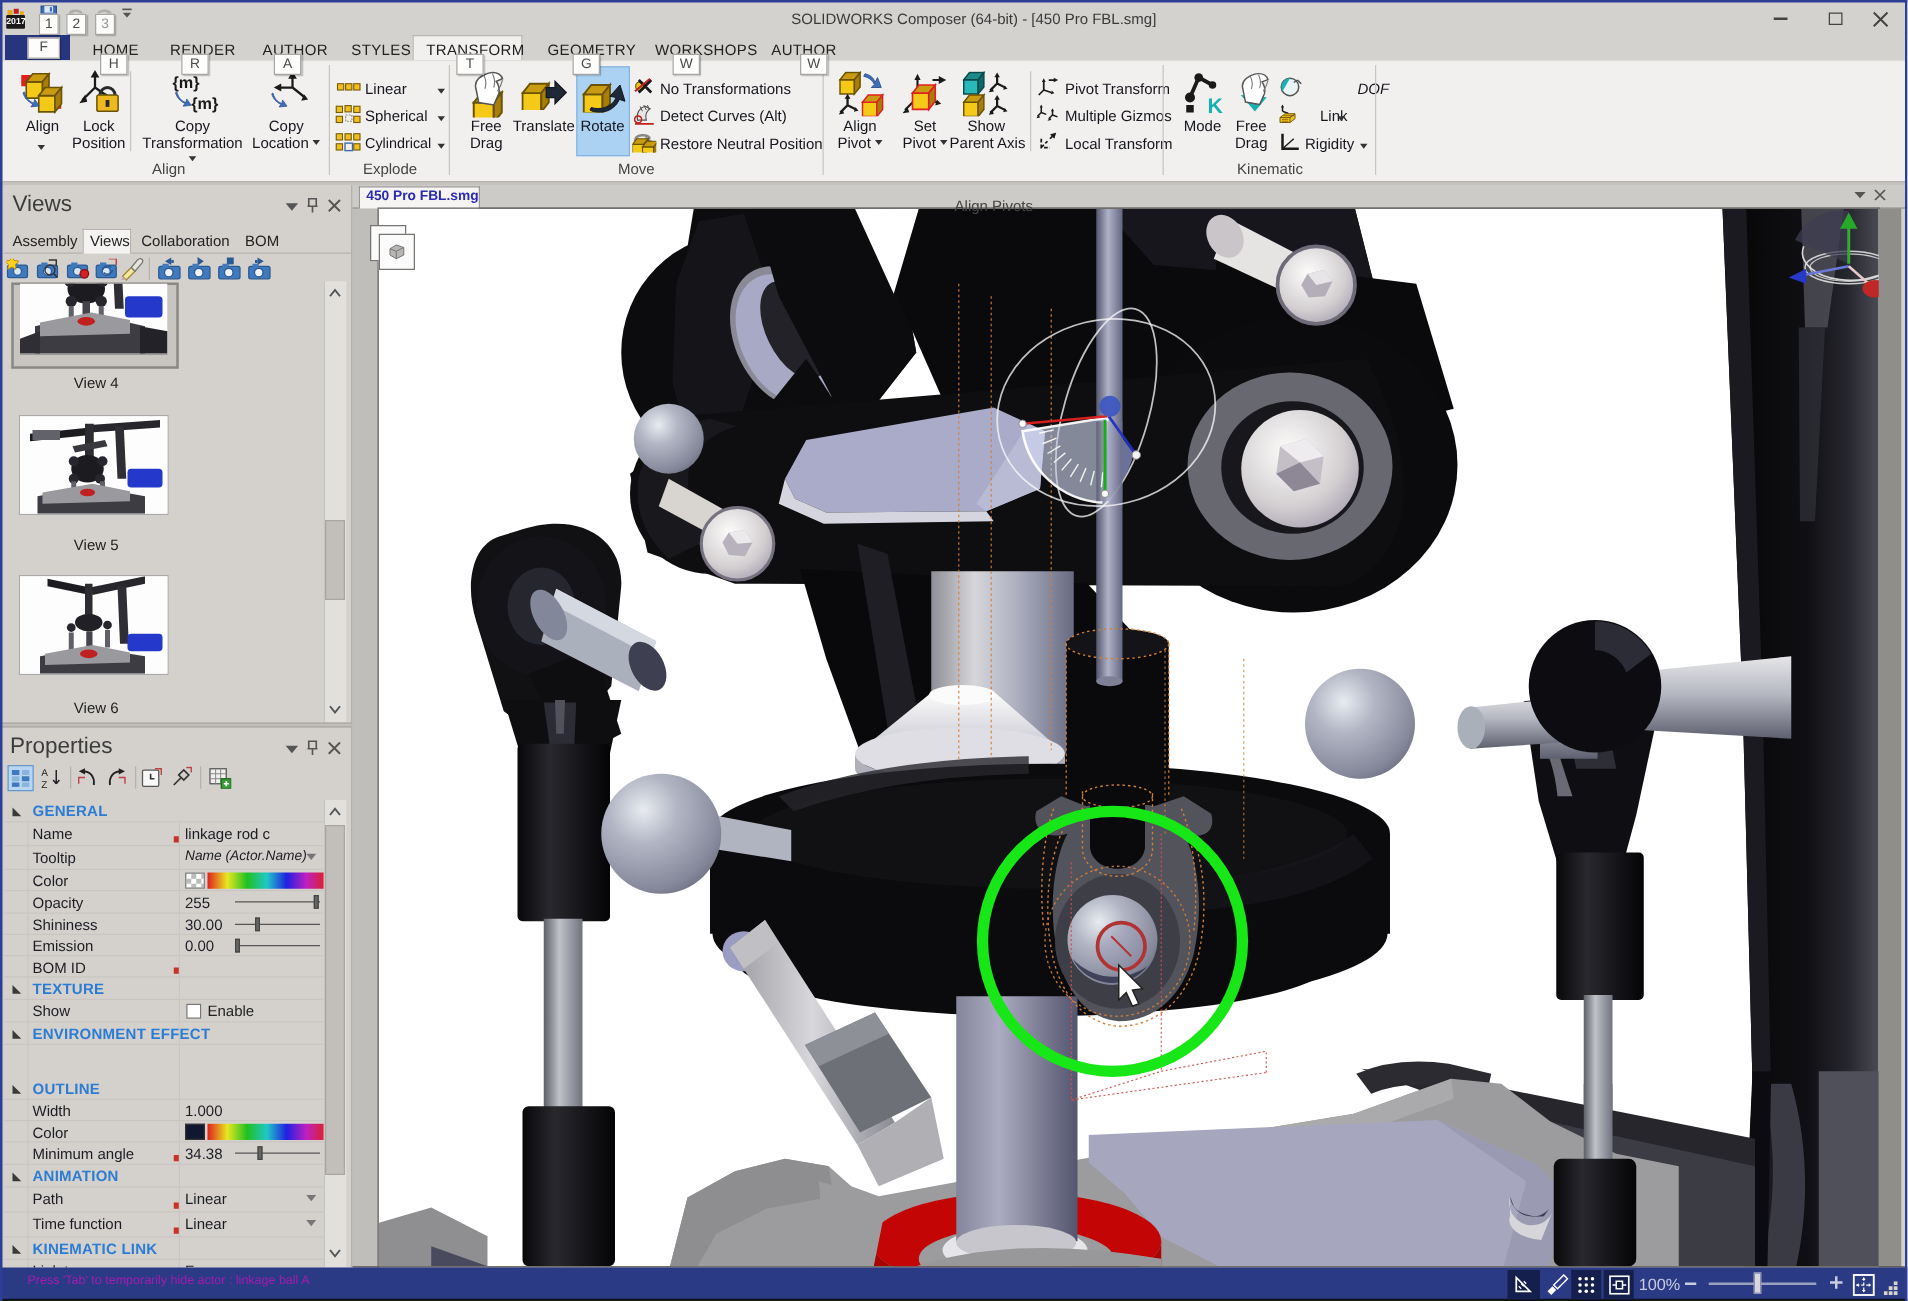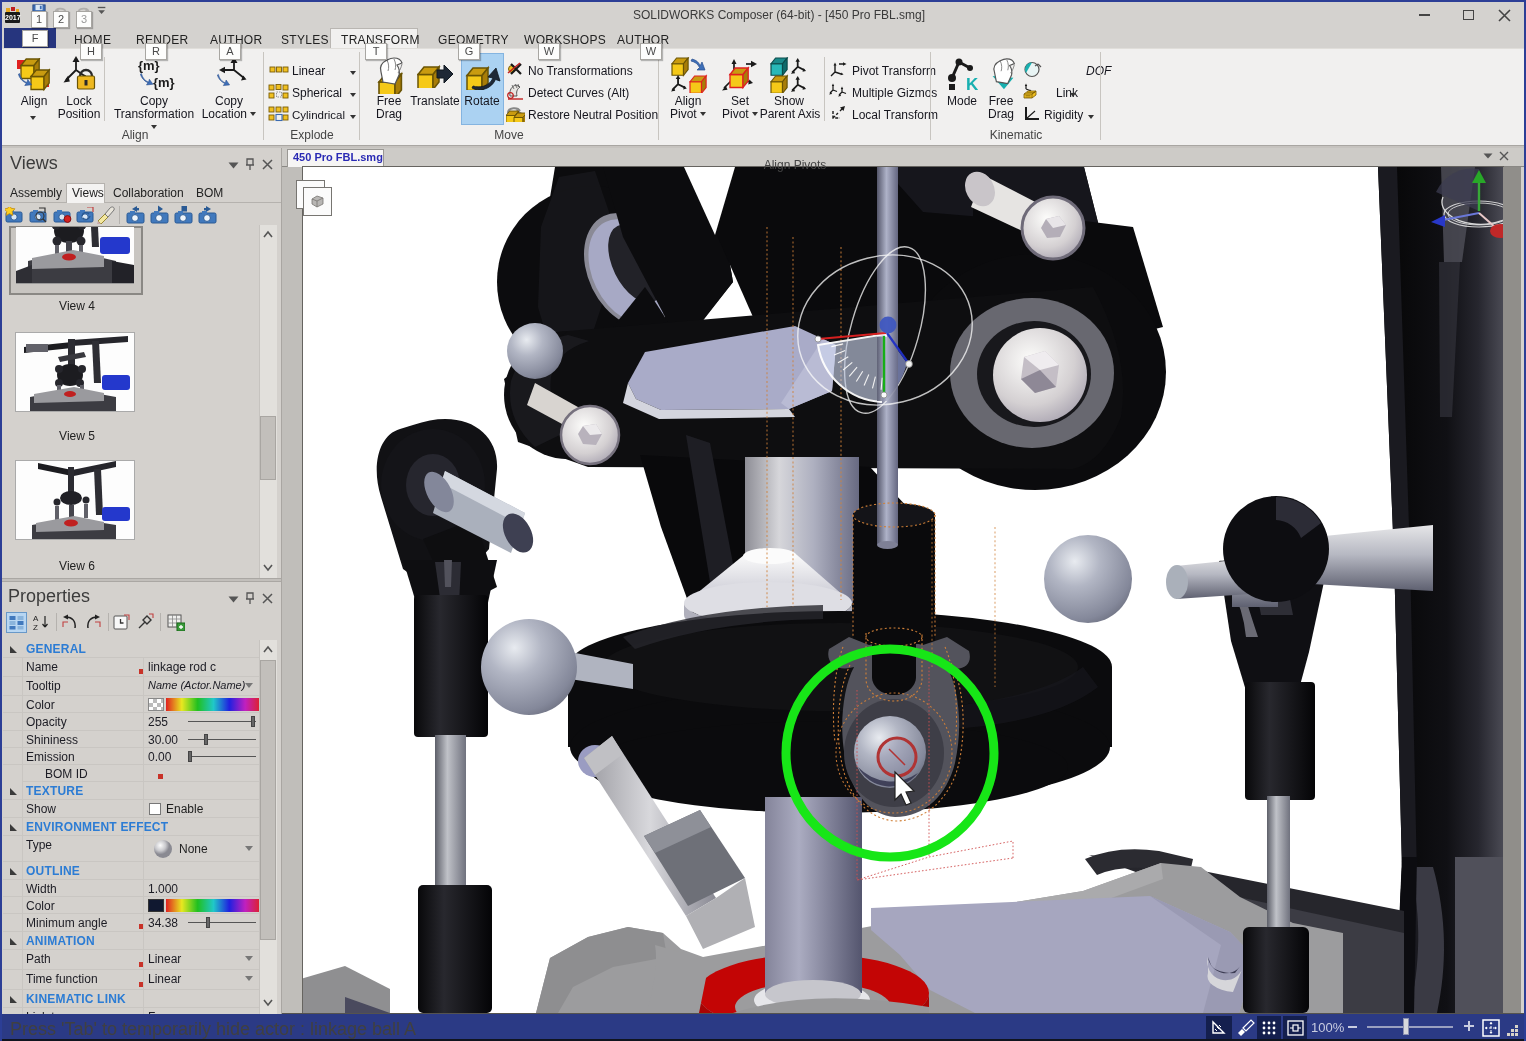--- a/index.html
+++ b/index.html
@@ -607,51 +607,36 @@
       <span class="gval">30.00</span>
       <div class="sldr" style="left:185px;width:68px;"></div>
       <div class="shdl" style="left:201px;"></div>
     </div>
     <div class="grow" style="top:108px;height:17px;">
       <span class="glbl">Emission</span>
       <span class="gval">0.00</span>
       <div class="sldr" style="left:185px;width:68px;"></div>
       <div class="shdl" style="left:185px;"></div>
     </div>
-    <div class="grow" style="top:125px;height:17px;margin-left:19px;">
+    <div class="grow" style="top:125px;height:17px;">
       <span class="glbl">BOM ID</span>
       <span class="rdot" style="left:136px;top:9px;"></span>
     </div>
     <div class="grow" style="top:142px;">
       <span class="coltri"></span>
       <span class="ghdr">TEXTURE</span>
     </div>
     <div class="grow" style="top:160px;height:18px;">
       <span class="glbl">Show</span>
       <span class="a" style="left:146px;top:3px;width:12px;height:12px;background:#fff;border:1px solid #777;"></span>
       <span class="a" style="left:163px;top:2px;font-size:12px;">Enable</span>
     </div>
     <div class="grow" style="top:178px;">
       <span class="coltri"></span>
       <span class="ghdr">ENVIRONMENT EFFECT</span>
-    </div>
-    <div class="grow" style="top:196px;height:26px;">
-      <span class="glbl">Type</span>
-      <svg class="a" style="left:150px;top:3px" width="20" height="20" viewBox="0 0 20 20">
-        <defs>
-          <radialGradient id="sphg" cx="0.35" cy="0.3">
-            <stop offset="0" stop-color="#fcfcfc"></stop>
-            <stop offset="0.6" stop-color="#c8c8cc"></stop>
-            <stop offset="1" stop-color="#8a8a92"></stop>
-          </radialGradient>
-        </defs>
-        <circle cx="10" cy="10" r="9" fill="url(#sphg)"></circle>
-      </svg>
-      <span class="a" style="left:176px;top:6px;font-size:12px;">None</span>
-      <span class="dropd" style="top:10px;"></span>
     </div>
     <div class="grow" style="top:222px;">
       <span class="coltri"></span>
       <span class="ghdr">OUTLINE</span>
     </div>
     <div class="grow" style="top:240px;height:17px;">
       <span class="glbl">Width</span>
       <span class="gval">1.000</span>
     </div>
     <div class="grow" style="top:257px;height:17px;">
@@ -696,21 +681,21 @@
 <div class="a" style="left:259px;top:640px;width:18px;height:374px;background:#e2e0dc;border-left:1px solid #c6c3bf;"></div>
 <svg class="a" style="left:263px;top:645px" width="10" height="9" viewBox="0 0 10 9">
     <path d="M1 7 L5 2 L9 7" stroke="#555" stroke-width="1.6" fill="none"></path>
   </svg>
 <div class="a" style="left:260px;top:660px;width:16px;height:280px;background:#c2bfbb;border:1px solid #a9a6a2;"></div>
 <svg class="a" style="left:263px;top:998px" width="10" height="9" viewBox="0 0 10 9">
     <path d="M1 2 L5 7 L9 2" stroke="#555" stroke-width="1.6" fill="none"></path>
   </svg>
 <div class="a" style="left:0;top:1014px;width:1526px;height:27px;background:#2b3a85;z-index:40;"></div>
 <div class="a" style="left:0;top:1039px;width:1526px;height:2px;background:#10141f;z-index:41;"></div>
-<div class="a" style="left:10px;top:1019px;font-size:18px;color:#404040;z-index:42;">Press 'Tab' to temporarily hide actor : linkage ball A</div>
+<div class="a" style="left:22px;top:1019px;font-size:10px;color:#a21caf;z-index:42;">Press 'Tab' to temporarily hide actor : linkage ball A</div>
 <div class="a" style="left:1206px;top:1016px;width:26px;height:23px;background:#141f4e;z-index:42;"></div>
 <svg class="a" style="left:1211px;top:1020px;z-index:43" width="16" height="15" viewBox="0 0 16 15">
 <path d="M2 13 L13 13 L2 2 Z" fill="none" stroke="#fff" stroke-width="1.4"></path>
     <path d="M4 9 L6 11 M6 7 L8 9 M8 5 L10 7" stroke="#fff" stroke-width="1"></path>
   </svg>
 <svg class="a" style="left:1237px;top:1019px;z-index:43" width="18" height="17" viewBox="0 0 18 17">
 <path d="M1 14 L5 10 L8 13 L4 17 Z" fill="#fff"></path>
     <path d="M6 9 L14 1 L17 4 L9 12 Z" fill="none" stroke="#fff" stroke-width="1.2"></path>
   </svg>
 <div class="a" style="left:1257px;top:1016px;width:24px;height:23px;background:#141f4e;z-index:42;"></div>

